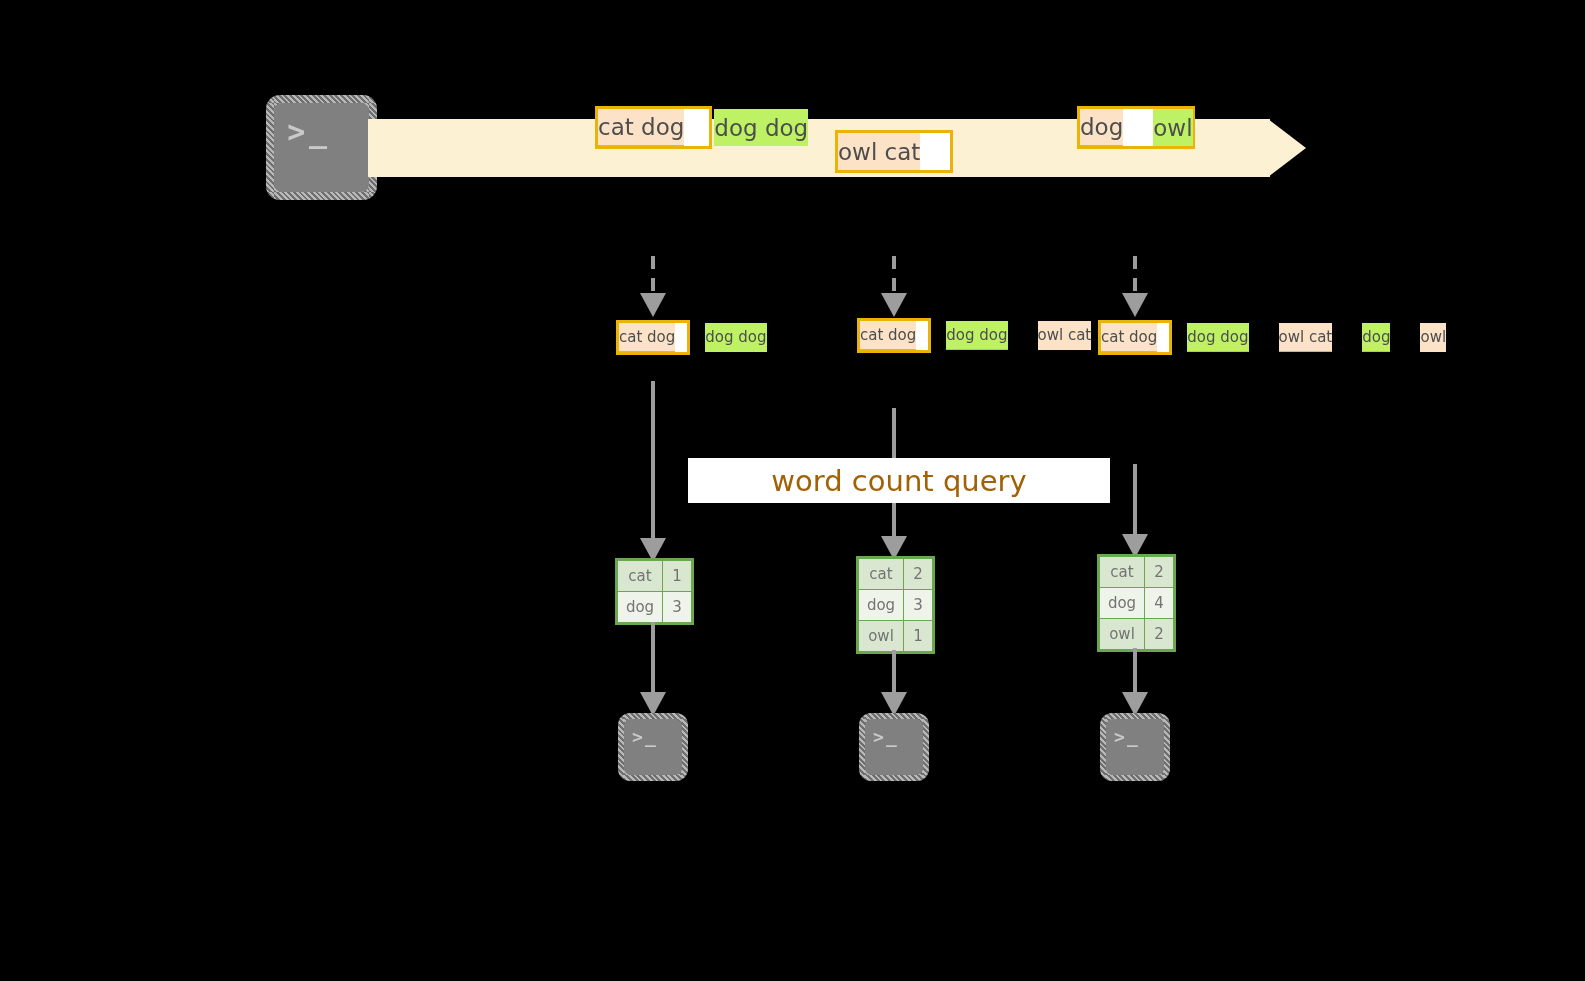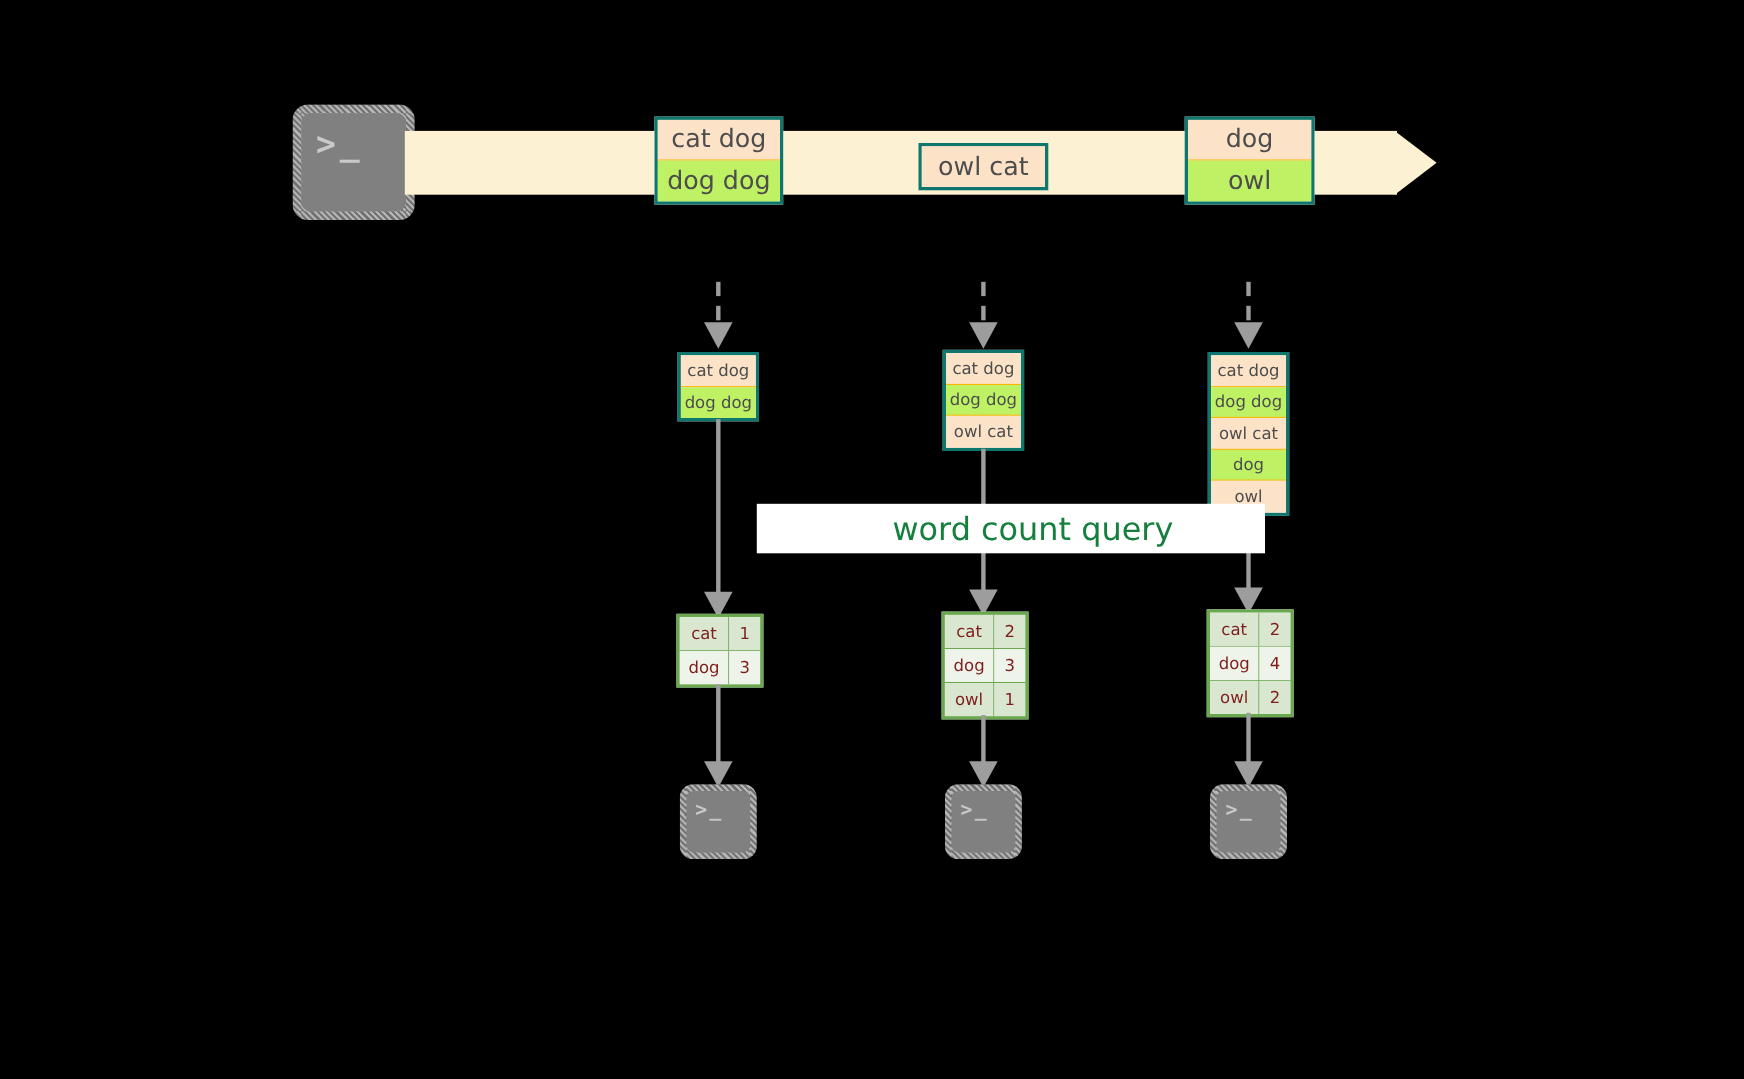--- a/index.html
+++ b/index.html
@@ -60,24 +60,25 @@
     width: 0; height: 0;
     border-top: 29px solid transparent;
     border-bottom: 29px solid transparent;
     border-left: 38px solid #fdf1d3;
   }
 
   
   .rec-stack {
     position: absolute;
     box-sizing: border-box;
-    border: 3px solid #0f766e;
-    display: flex;
-    flex-direction: column;
+    border: 3px solid #eab308;
+    display: flex;
+    flex-direction: row;
     background: #fff;
+    gap: 30px;
   }
   .rec-row {
     box-sizing: border-box;
     display: flex;
     align-items: center;
     justify-content: center;
     color: #4d4d4d;
     white-space: nowrap;
     border-bottom: 1.5px solid #ffb302;
   }
@@ -105,21 +106,21 @@
     border-bottom: 1.5px solid #6aa84f;
   }
   .kv-row:last-child { border-bottom: none; }
   .kv-row.dark .kv-key, .kv-row.dark .kv-val { background: #d9e7d0; }
   .kv-row.light .kv-key, .kv-row.light .kv-val { background: #eef4ea; }
   .kv-key, .kv-val {
     box-sizing: border-box;
     display: flex;
     align-items: center;
     justify-content: center;
-    color: #7f1d1d;
+    color: #737373;
     font-size: 15px;
     white-space: nowrap;
   }
   .kv-key { width: 45px; border-right: 1.5px solid #6aa84f; }
   .kv-val { width: 28px; }
 
   
   .vline {
     position: absolute;
     width: 4px;
@@ -139,24 +140,23 @@
     border-top: 24px solid #9d9d9d;
   }
 
   
   .query-label {
     position: absolute;
     background: #ffffff;
     display: flex;
     align-items: center;
     justify-content: center;
-    color: #15803d;
+    color: #a16207;
     font-size: 29px;
     white-space: nowrap;
-    padding-left: 40px;
   }
 </style>
 </head>
 <body>
 
 <div id="canvas">
 
   <div class="term" style="left:266px; top:95px; width:111px; height:105px;">
     <div class="term-inner"></div>
     <div class="term-glyph" style="font-size:30px;">&gt;_</div>

